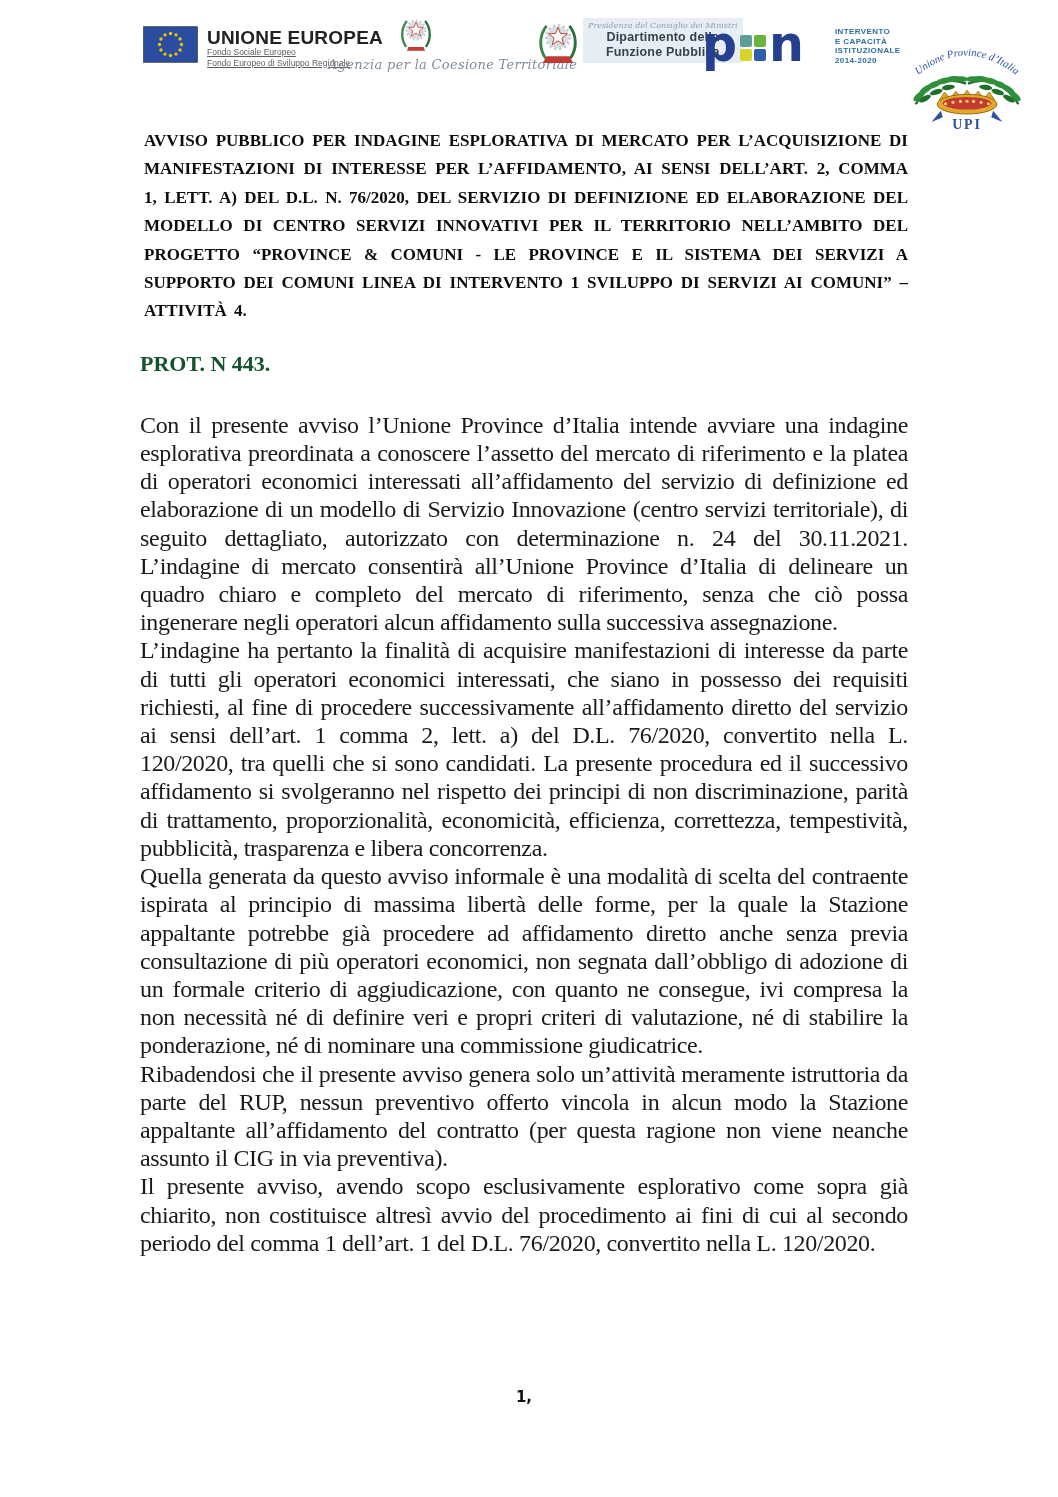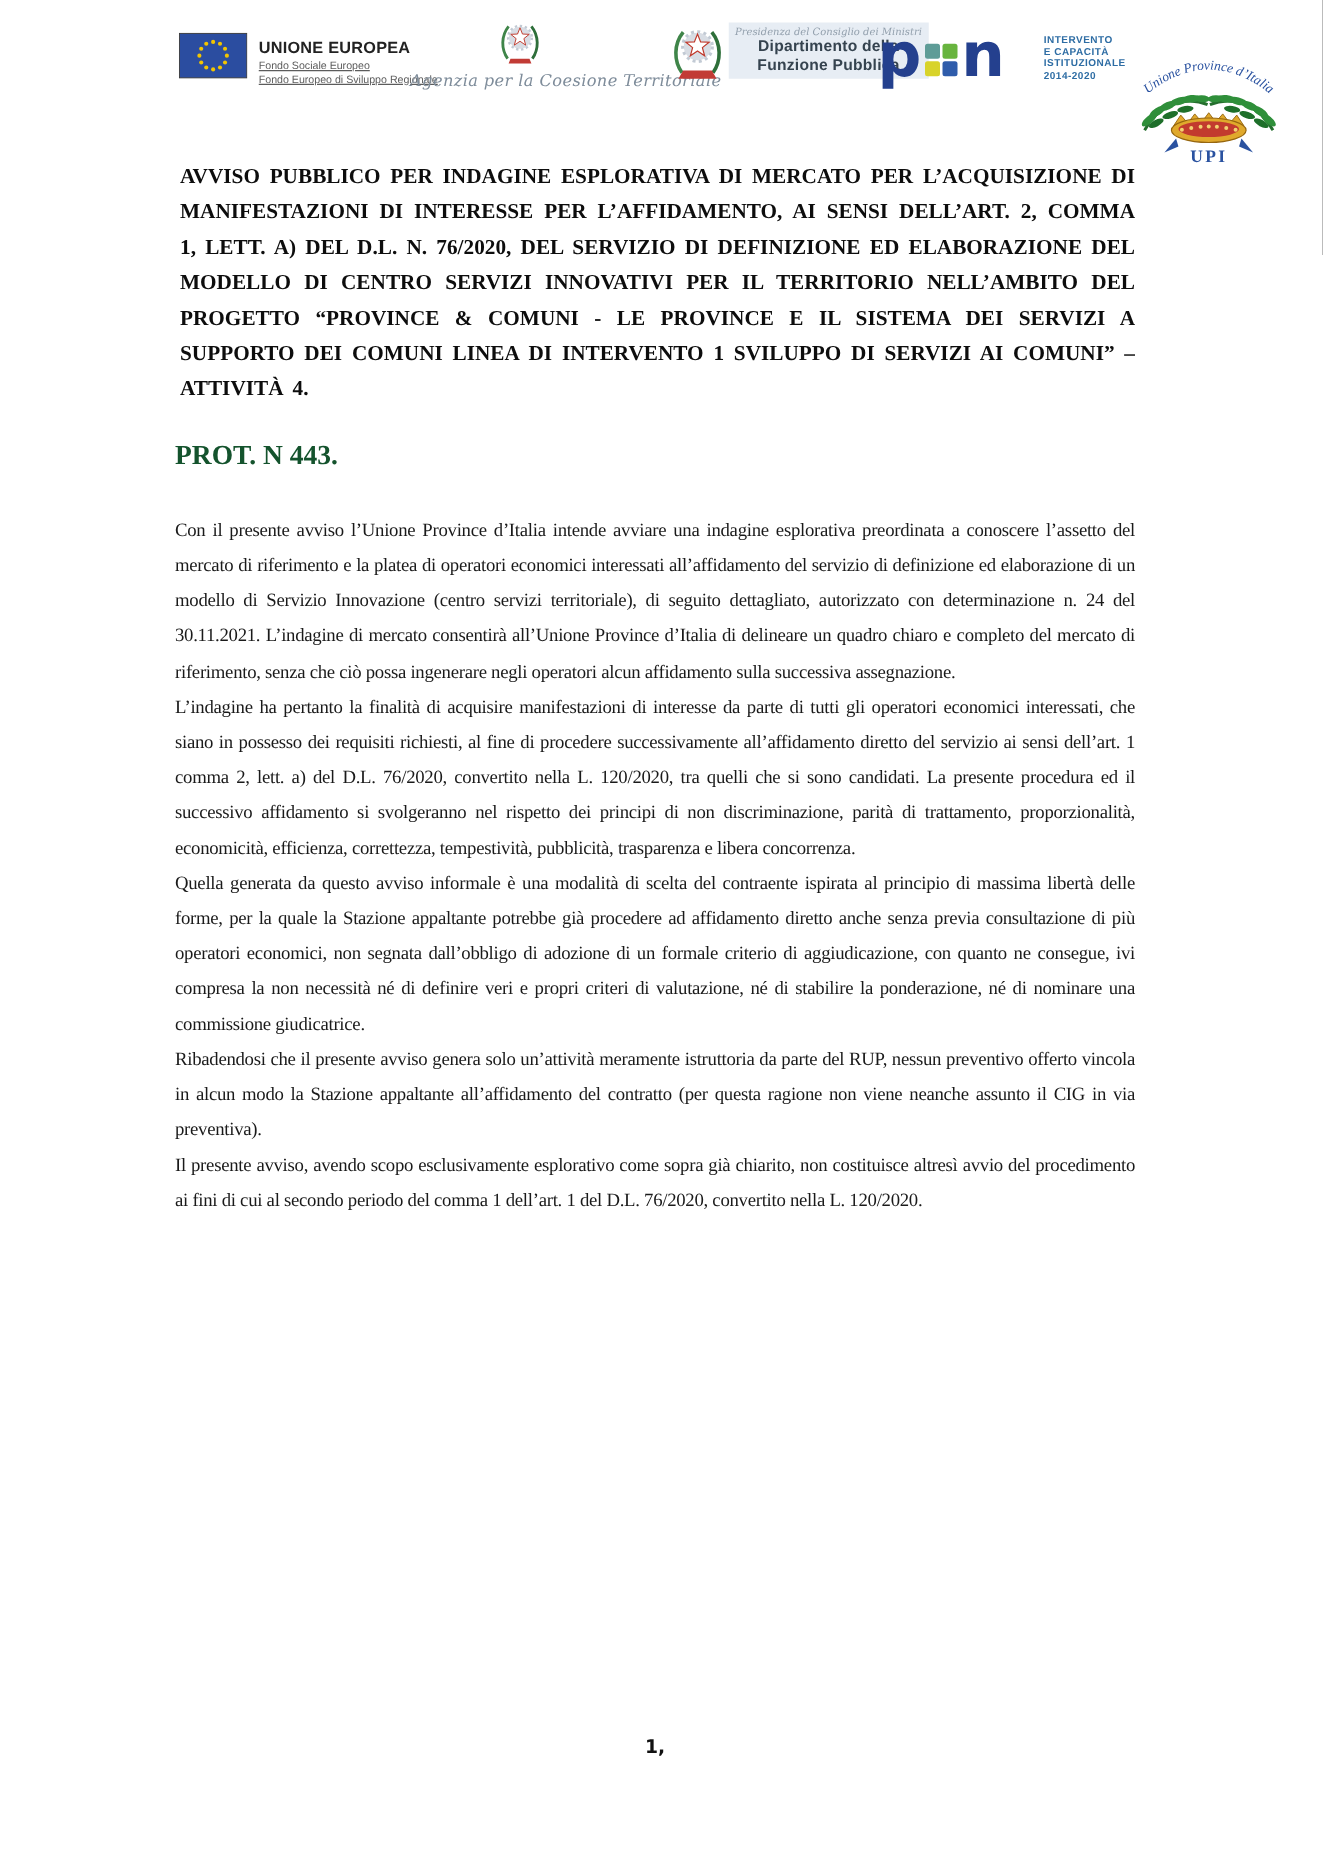--- a/index.html
+++ b/index.html
@@ -3,21 +3,21 @@
 <meta charset="utf-8">
 <style>
   html,body{margin:0;padding:0;background:#888;}
   .page{position:relative;width:1058px;height:1497px;background:#ffffff;margin:0 auto;
         font-family:"Liberation Serif",serif;overflow:hidden;}
 
   
   .logo-eu{position:absolute;left:143px;top:24px;display:flex;gap:9px;}
   .eu-flag{width:55px;height:41px;flex:0 0 auto;}
   .eu-text{padding-top:5px;font-family:"Liberation Sans",sans-serif;}
-  .eu-title{font-size:13px;font-weight:bold;color:#222;letter-spacing:.2px;line-height:18px;}
+  .eu-title{font-size:19px;font-weight:bold;color:#222;letter-spacing:.2px;line-height:18px;}
   .eu-sub{font-size:8.5px;color:#5c5c5c;line-height:10.5px;text-decoration:underline;}
 
   .logo-agenzia{position:absolute;left:328px;top:15px;width:176px;text-align:center;}
   .agenzia-emblem{width:34px;height:38px;}
   .agenzia-caption{font-style:italic;font-size:13px;color:#7e8c9a;letter-spacing:.3px;
                    font-family:"DejaVu Serif",serif;white-space:nowrap;}
 
   .logo-dip{position:absolute;left:537px;top:18px;display:flex;gap:4px;align-items:flex-start;}
   .dip-emblem{width:42px;height:48px;}
   .dip-textblock{background:#e7edf4;padding:3px 5px 4px 5px;margin-top:0;}
@@ -39,21 +39,21 @@
                font-weight:bold;color:#2e6da4;font-size:8px;line-height:9.5px;letter-spacing:.4px;}
 
   .logo-upi{position:absolute;left:897px;top:22px;width:140px;}
   .upi-svg{width:140px;height:114px;}
 
   
   .content{position:absolute;left:140px;top:127px;width:768px;color:#1a1a1a;}
   .doc-title{font-size:17px;font-weight:bold;line-height:28.4px;text-align:justify;
              margin:0 0 25px 4px;color:#0d0d0d;word-spacing:3px;}
   .protocol{font-size:22px;font-weight:bold;color:#14532d;margin:0 0 34px 0;}
-  .content p{margin:0;font-size:15px;line-height:28.2px;text-align:justify;
+  .content p{margin:0;font-size:24px;line-height:28.2px;text-align:justify;
              letter-spacing:-0.015em;}
   .footer{position:absolute;top:1388px;left:140px;width:768px;text-align:center;
           font-family:"DejaVu Sans",sans-serif;font-weight:bold;font-size:15px;color:#111;}
 </style>
 </head>
 <body>
 
 <div class="page">
 
   <header>

